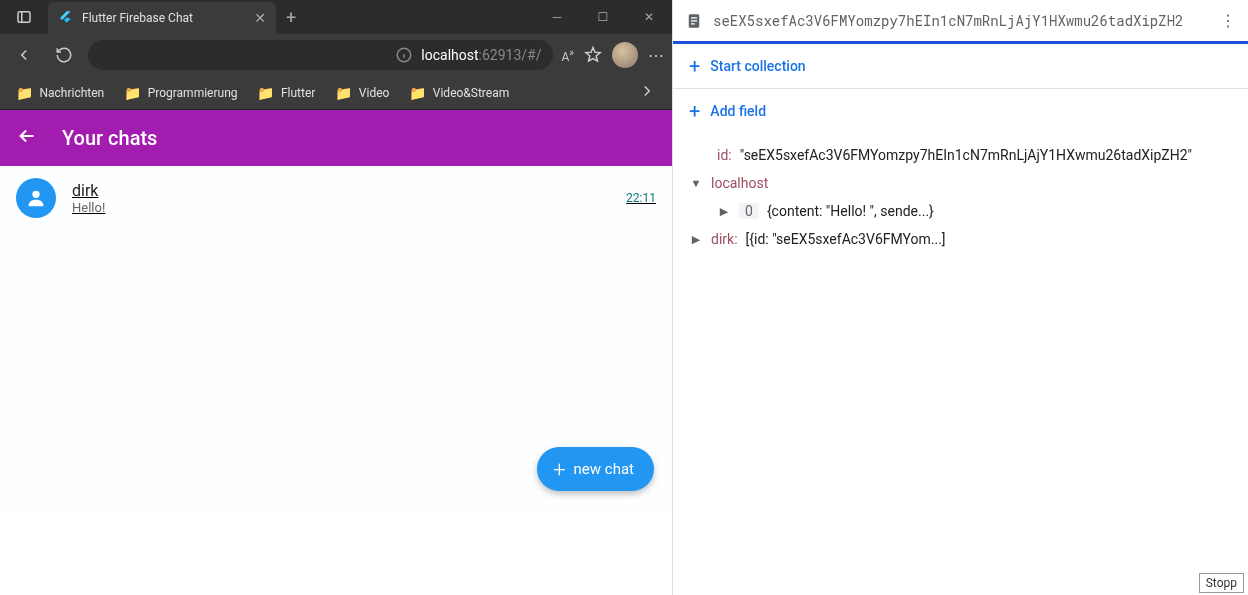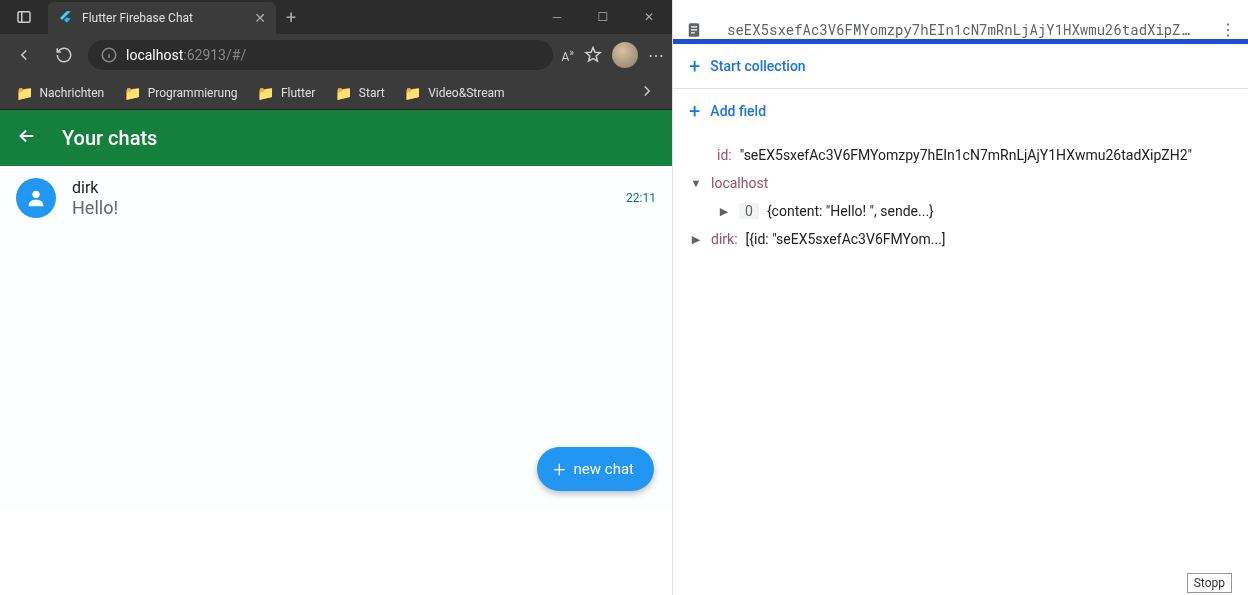--- a/index.html
+++ b/index.html
@@ -15,66 +15,66 @@
     .tab-favicon { width: 16px; height: 16px; display: flex; align-items: center; justify-content: center; }
     .tab-favicon svg { width: 16px; height: 16px; }
     .tab-title { color: #e0e0e0; font-size: 12px; flex: 1; white-space: nowrap; overflow: hidden; text-overflow: ellipsis; }
     .tab-close { color: #aaa; font-size: 14px; cursor: pointer; }
     .new-tab-btn { color: #aaa; font-size: 18px; margin-left: 10px; cursor: pointer; }
     .win-controls { margin-left: auto; display: flex; }
     .win-btn { width: 46px; height: 34px; display: flex; align-items: center; justify-content: center; color: #aaa; font-size: 12px; }
 
     .addr-bar { height: 42px; background: #3b3b3b; display: flex; align-items: center; padding: 0 8px; gap: 8px; }
     .addr-btn { width: 32px; height: 32px; display: flex; align-items: center; justify-content: center; color: #ccc; border-radius: 4px; }
-    .url-field { flex: 1; background: #2c2c2c; height: 30px; border-radius: 15px; display: flex; align-items: center; padding: 0 12px; color: #ccc; font-size: 14px; gap: 8px; }
+    .url-field { flex: 1; background: #2c2c2c; height: 30px; border-radius: 15px; display: flex; align-items: center; padding: 0 12px; color: #ccc; font-size: 14px; gap: 8px; justify-content: flex-end; }
     .url-host { color: #fff; }
     .url-path { color: #888; }
     .addr-right { display: flex; align-items: center; gap: 10px; }
     .avatar-img { width: 26px; height: 26px; border-radius: 50%; background: radial-gradient(circle at 40% 35%, #d9c2a0, #8a7a6a); }
 
     .bookmarks-bar { height: 34px; background: #3b3b3b; display: flex; align-items: center; padding: 0 8px; gap: 4px; border-bottom: 1px solid #222; }
     .bookmark { display: flex; align-items: center; gap: 6px; padding: 0 8px; height: 28px; border-radius: 4px; font-size: 12px; color: #e0e0e0; }
     .folder-icon { color: #f8d775; font-size: 14px; }
     .bm-overflow { margin-left: auto; color: #ccc; padding: 0 8px; }
 
     
-    .app-bar { height: 56px; background: #15803d; display: flex; align-items: center; padding: 0 16px; gap: 24px; }
+    .app-bar { height: 56px; background: #a21caf; display: flex; align-items: center; padding: 0 16px; gap: 24px; }
     .app-back { color: #fff; }
     .app-title { color: #fff; font-size: 20px; font-weight: 500; }
 
     .chat-list { flex: 1; background: #fcfeff; }
-    .chat-item { display: flex; align-items: center; padding: 12px 16px; gap: 16px; }
+    .chat-item { display: flex; align-items: center; padding: 12px 16px; gap: 16px; text-decoration: underline; }
     .chat-avatar { width: 40px; height: 40px; border-radius: 50%; background: #2196f3; display: flex; align-items: center; justify-content: center; }
     .chat-avatar svg { fill: #fff; }
     .chat-text { flex: 1; }
     .chat-name { font-size: 16px; color: #222; }
-    .chat-preview { font-size: 18px; color: #666; }
+    .chat-preview { font-size: 13px; color: #666; }
     .chat-time { font-size: 12px; color: #0f766e; }
 
     .fab { position: absolute; right: 18px; bottom: 18px; height: 44px; padding: 0 20px 0 16px; background: #2196f3; border-radius: 22px; display: flex; align-items: center; gap: 8px; color: #fff; font-size: 15px; box-shadow: 0 3px 6px rgba(0,0,0,0.25); }
     .fab-plus { font-size: 22px; font-weight: 300; }
 
     
-    .doc-header { height: 44px; display: flex; align-items: flex-end; padding: 0 12px; gap: 24px; border-bottom: 5px solid #1d4ed8; }
+    .doc-header { height: 44px; display: flex; align-items: center; padding: 0 12px; gap: 10px; border-bottom: 3px solid #1d4ed8; }
     .doc-id { font-size: 14px; color: #5f6368; font-family: "Roboto Mono", monospace; flex: 1; white-space: nowrap; overflow: hidden; text-overflow: ellipsis; }
     .doc-menu { color: #5f6368; }
 
     .fb-section { border-bottom: 1px solid #e0e0e0; }
     .fb-action { display: flex; align-items: center; gap: 10px; padding: 10px 16px; color: #1a73e8; font-size: 14px; font-weight: 500; }
     .fb-action .plus { font-size: 20px; font-weight: 400; }
 
     .fb-fields { padding: 8px 0; font-size: 14px; }
     .fb-row { display: flex; align-items: center; padding: 6px 16px; gap: 8px; font-family: "Roboto Mono", monospace; }
     .fb-key { color: #9e4f60; }
     .fb-val { color: #212121; }
     .fb-expand { color: #5f6368; width: 14px; display: inline-flex; justify-content: center; font-size: 11px; }
     .fb-indent-1 { padding-left: 20px; margin-left: 24px; }
     .fb-index { background: #f1f3f4; padding: 0 6px; border-radius: 2px; color: #5f6368; }
 
-    .stopp-btn { position: absolute; right: 16px; bottom: 2px; border: 1px solid #999; padding: 2px 6px; font-size: 12px; color: #333; background: #fff; }
+    .stopp-btn { position: absolute; right: 4px; bottom: 2px; border: 1px solid #999; padding: 2px 6px; font-size: 12px; color: #333; background: #fff; }
 
     .icon-svg { width: 18px; height: 18px; }
   </style>
 </head>
 <body>
 
 <div class="left-pane">
 
   <div class="title-bar">
     <div class="tab-area">
@@ -142,21 +142,21 @@
     <div class="bookmark">
         <span class="folder-icon">📁</span>
         <span>Programmierung</span>
       </div>
     <div class="bookmark">
         <span class="folder-icon">📁</span>
         <span>Flutter</span>
       </div>
     <div class="bookmark">
         <span class="folder-icon">📁</span>
-        <span>Start</span>
+        <span>Video</span>
       </div>
     <div class="bookmark">
         <span class="folder-icon">📁</span>
         <span>Video&amp;Stream</span>
       </div>
     <div class="bm-overflow">
       <svg class="icon-svg" viewBox="0 0 24 24" fill="none" stroke="currentColor" stroke-width="2">
           <path d="M9 6l6 6-6 6"></path>
         </svg>
     </div>

